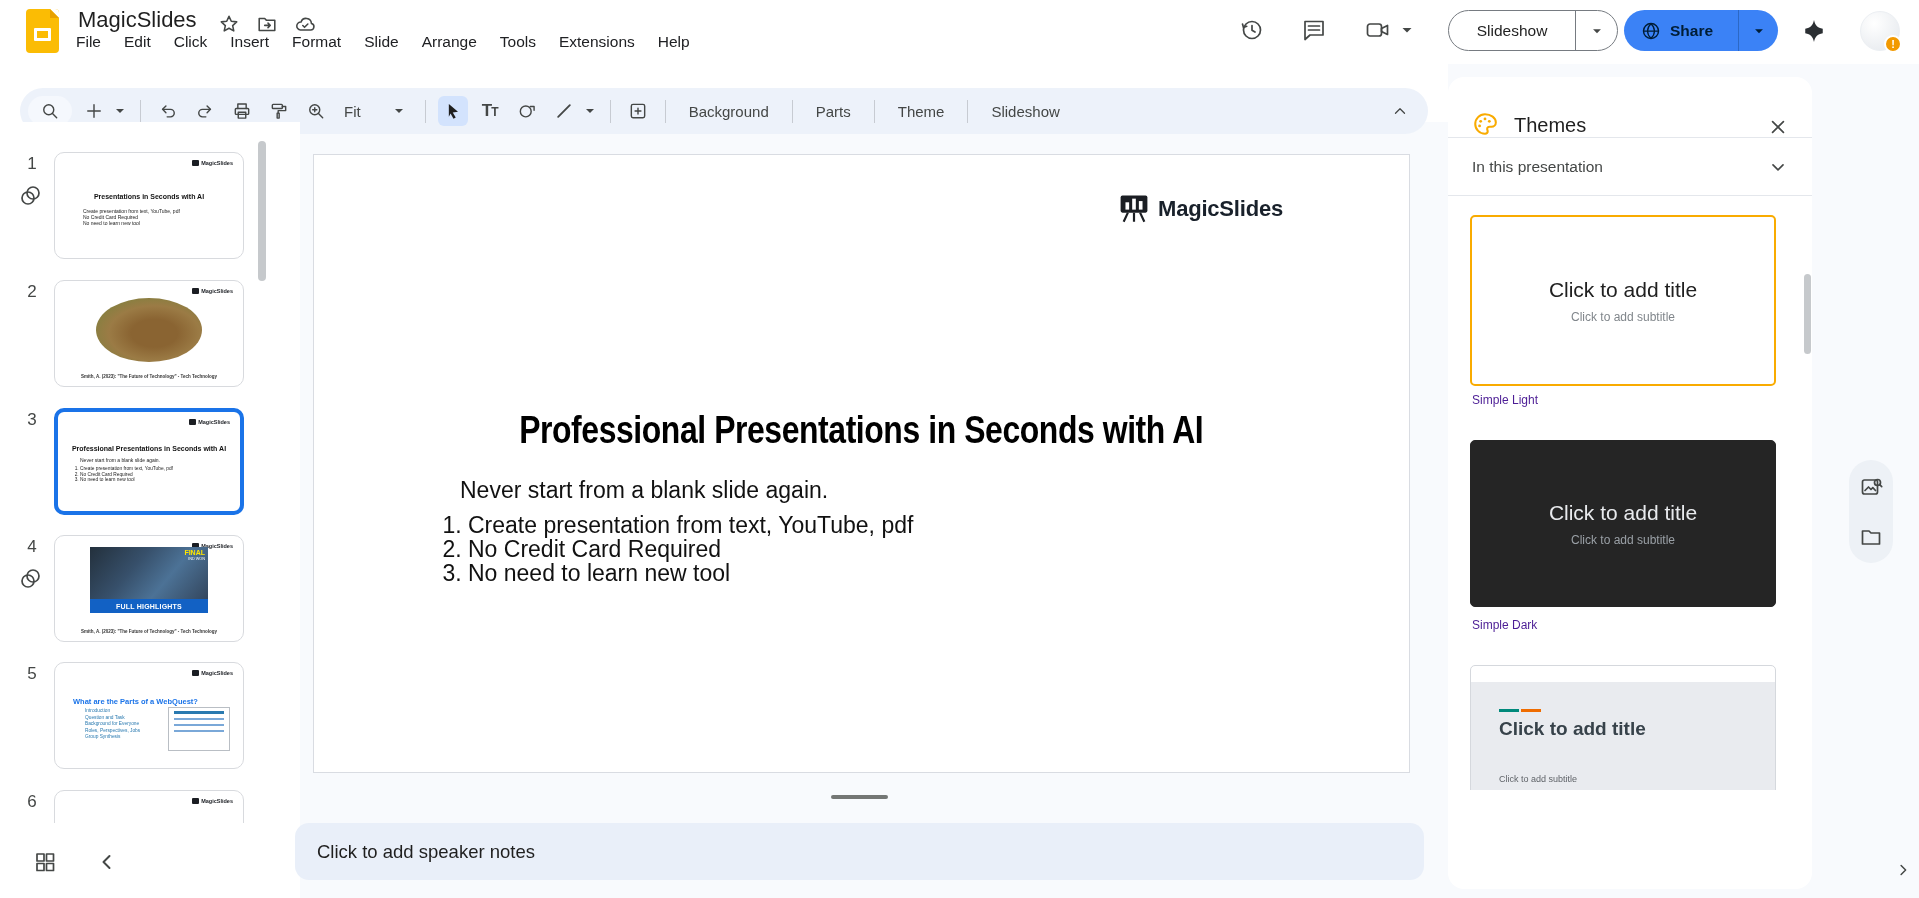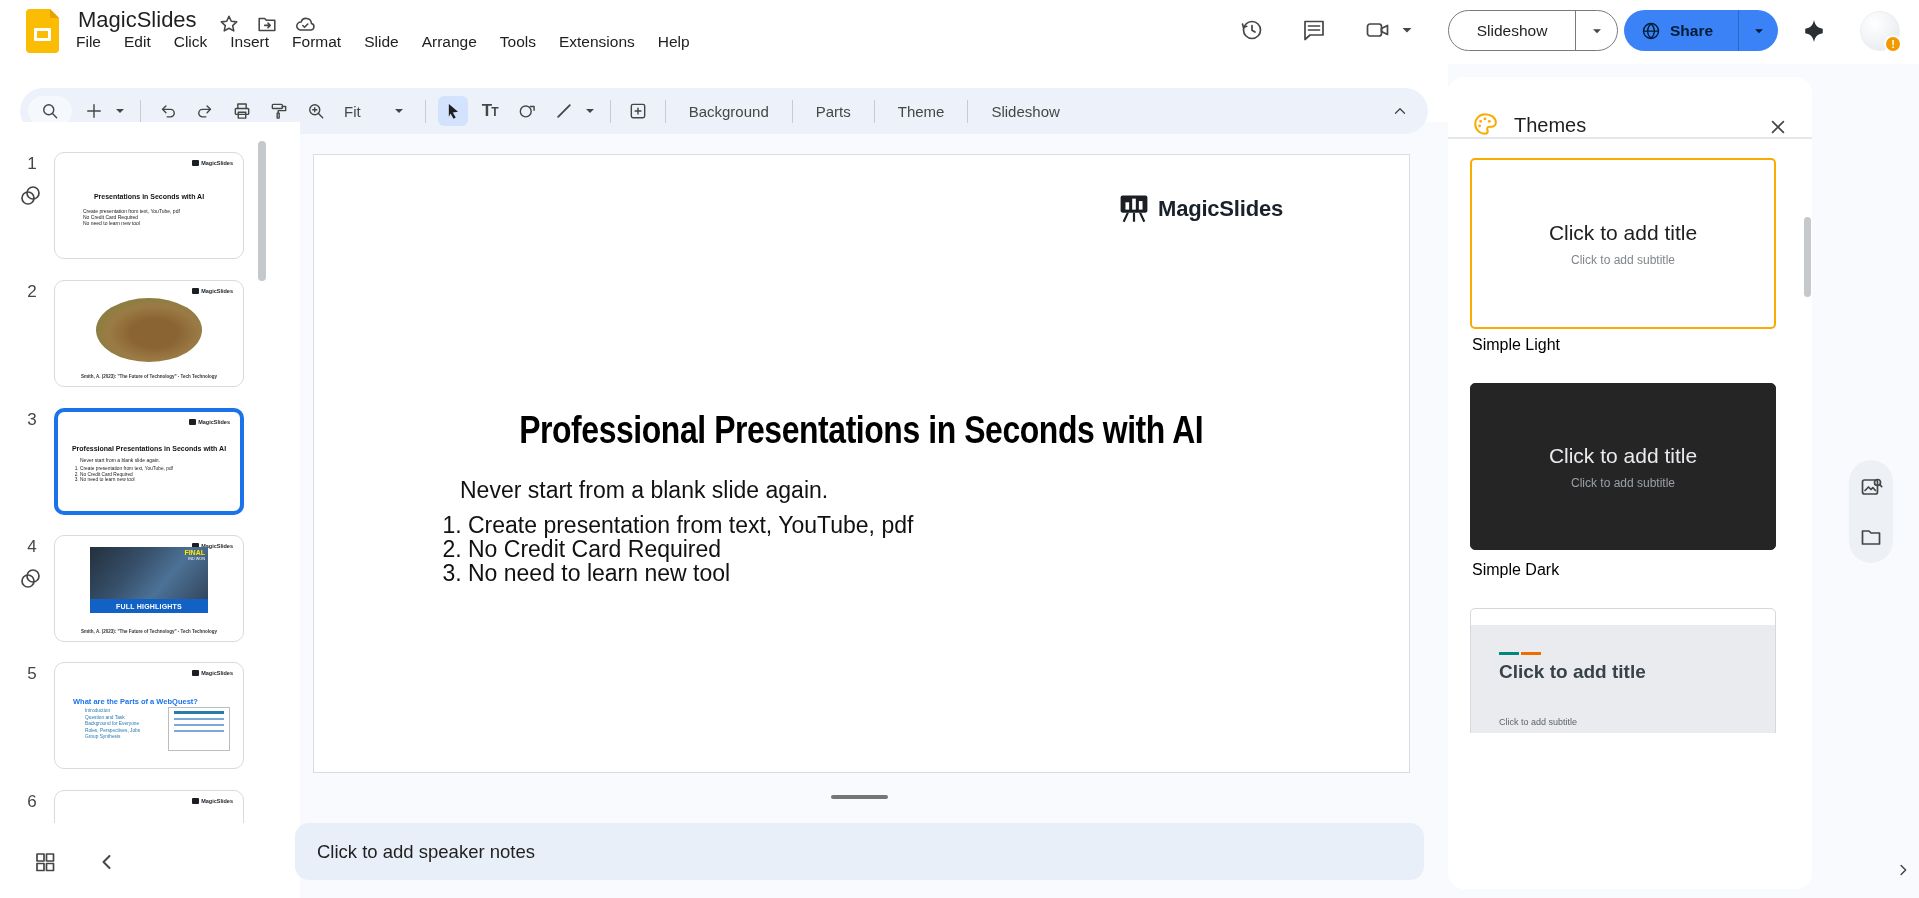--- a/index.html
+++ b/index.html
@@ -112,21 +112,21 @@
   .p-div{height:1px;background:#e4e7ec;}
   .p-section{height:57px;display:flex;align-items:center;padding:0 24px;box-sizing:border-box;}
   .p-section .lbl{flex:1;font-size:15.5px;color:#444746;}
   .p-scroll{position:relative;height:594px;overflow:hidden;}
   .p-scrollbar{position:absolute;right:1px;top:78px;width:7px;height:80px;background:#c6c9cc;border-radius:4px;}
   .tcard{position:absolute;left:22px;width:306px;box-sizing:border-box;border-radius:5px;overflow:hidden;}
   .tcard.light{top:19px;height:171px;background:#fff;border:2px solid #f9ab00;
         display:flex;flex-direction:column;align-items:center;justify-content:center;}
   .tcard .t1{font-size:21px;color:#212121;}
   .tcard .t2{font-size:12px;color:#80868b;margin-top:8px;}
-  .tlabel{position:absolute;left:24px;font-size:16px;color:#000000;}
+  .tlabel{position:absolute;left:24px;font-size:12px;color:#4c1d95;}
   .tcard.dark{top:244px;height:167px;background:#252525;border:1px solid #252525;
         display:flex;flex-direction:column;align-items:center;justify-content:center;}
   .tcard.dark .t1{color:#e8eaed;}
   .tcard.dark .t2{color:#9aa0a6;}
   .tcard.lead{top:469px;height:171px;background:#fff;border:1px solid #d5d8dd;}
   .lead-body{position:absolute;left:0;right:0;top:16px;bottom:0;background:#e9ebef;}
   .lead-dashes{position:absolute;left:28px;top:27px;display:flex;gap:2px;}
   .lead-dashes i{width:20px;height:3px;}
   .lead-dashes i:first-child{background:#00897b;}
   .lead-dashes i:last-child{background:#ef6c00;}
@@ -482,20 +482,26 @@
           <circle cx="12" cy="7.3" r="1.3" fill="#f9ab00"></circle>
           <circle cx="16" cy="9.5" r="1.3" fill="#f9ab00"></circle>
           <circle cx="7" cy="13.8" r="1.3" fill="#f9ab00"></circle>
       </svg>
       <span class="ttl">Themes</span>
       <svg width="20" height="20" viewBox="0 0 24 24">
           <path class="ic" style="stroke-width:2" d="M5.5 5.5l13 13M18.5 5.5l-13 13"></path>
         </svg>
     </div>
     <div class="p-div"></div>
+    <div class="p-section">
+      <span class="lbl">In this presentation</span>
+      <svg width="20" height="20" viewBox="0 0 24 24">
+          <path class="ic" style="stroke-width:2" d="M6 9.5l6 6 6-6"></path>
+        </svg>
+    </div>
     <div class="p-div"></div>
 
     <div class="p-scroll">
       <div class="tcard light">
         <div class="t1">Click to add title</div>
         <div class="t2">Click to add subtitle</div>
       </div>
       <div class="tlabel" style="top:197px">Simple Light</div>
 
       <div class="tcard dark">

